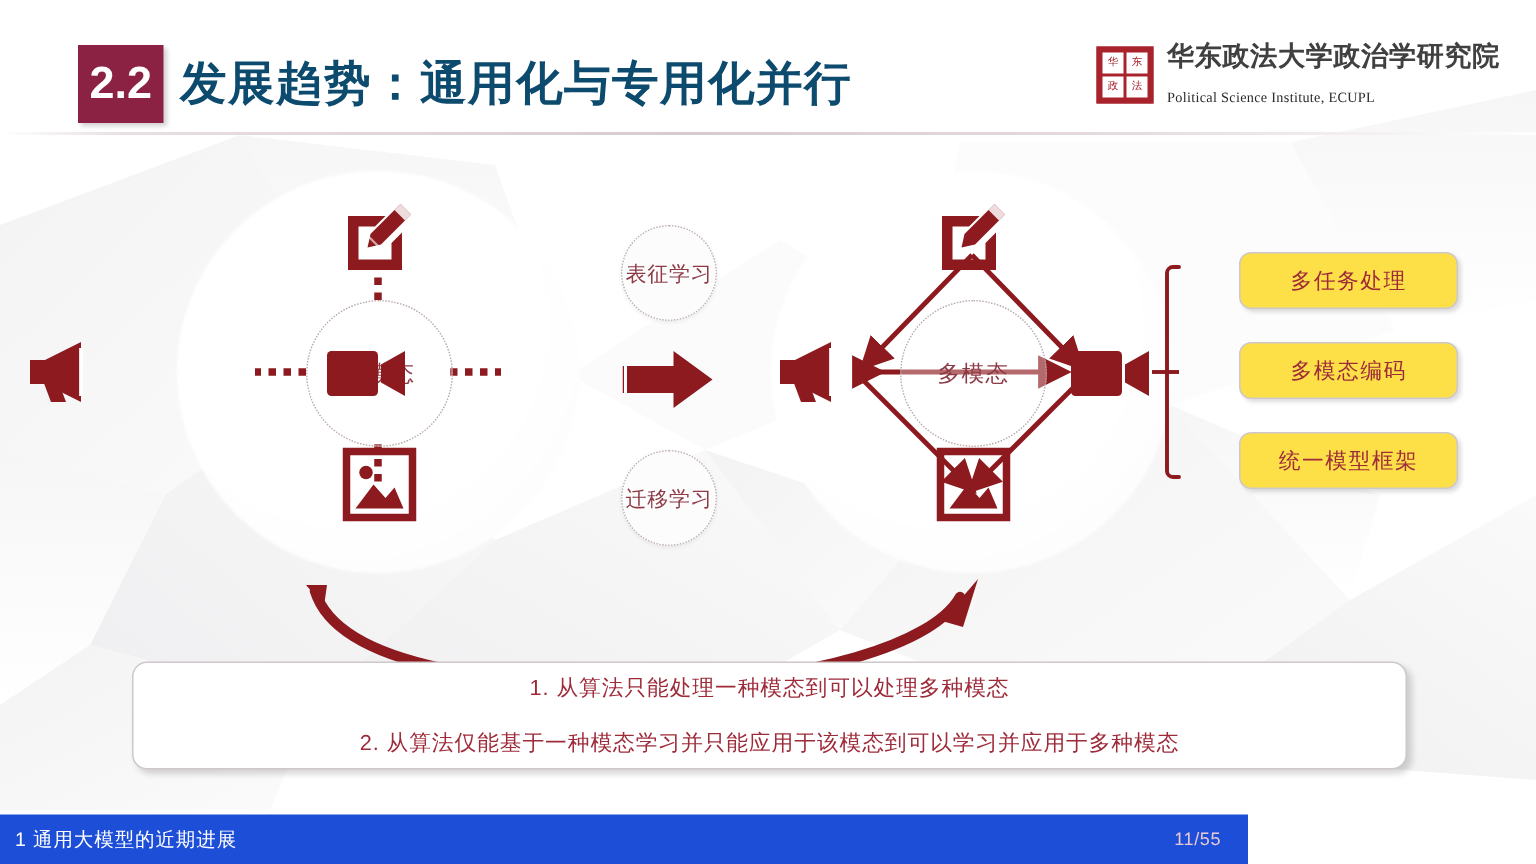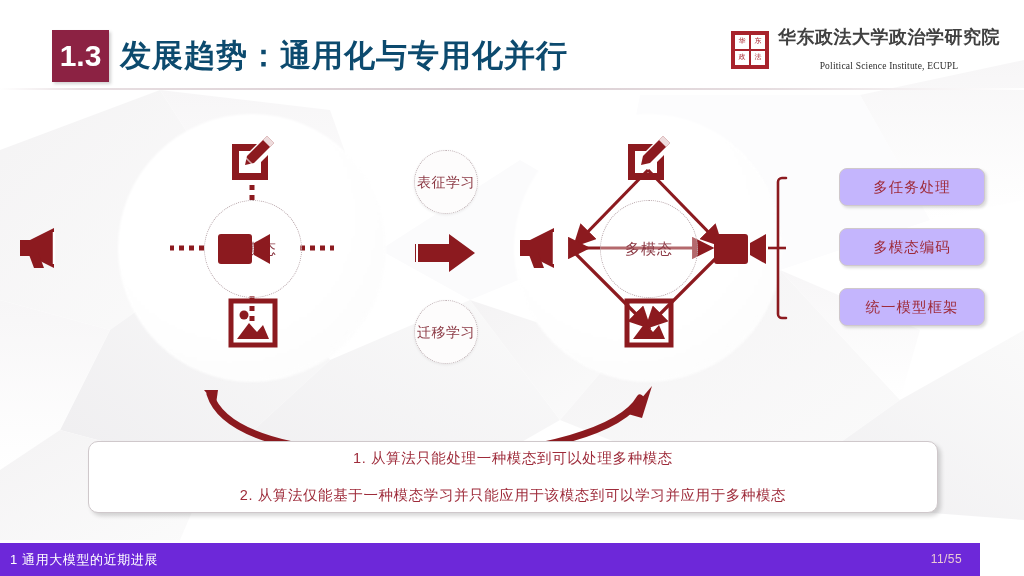--- a/index.html
+++ b/index.html
@@ -101,21 +101,20 @@
     letter-spacing: 0.5px;
     white-space: nowrap;
   }
   .logo-en {
     color: #2a2a2a;
     font-size: 9.5px;
     font-family: "Liberation Serif", serif;
     letter-spacing: 0.2px;
     white-space: nowrap;
     margin-top: 13px;
-    text-align: center;
   }
   
   .canvas {
     position: absolute;
     left: 0; top: 92px;
     width: 1024px; height: 450px;
     z-index: 4;
   }
   
   .halo {
@@ -156,29 +155,28 @@
     font-size: 14px;
     line-height: 17px;
     letter-spacing: 0.5px;
   }
   
   .tag-box {
     position: absolute;
     width: 144px; height: 36px;
     border: 1px solid #cfc8cb;
     border-radius: 8px;
-    background: #c4b5fd;
+    background: #fde047;
     box-shadow: 2px 2px 3px rgba(0,0,0,0.14);
     display: flex;
     align-items: center;
     justify-content: center;
     color: #9e2b3a;
     font-size: 14.5px;
     letter-spacing: 1px;
-    margin-left: 13px;
   }
   
   .summary-box {
     position: absolute;
     left: 88px; top: 349px;
     width: 848px; height: 70px;
     border: 1px solid #cfc8cb;
     border-radius: 10px;
     background: #ffffff;
     box-shadow: 3px 3px 4px rgba(0,0,0,0.16);
@@ -191,22 +189,22 @@
   .summary-line {
     color: #9e2b3a;
     font-size: 14.5px;
     letter-spacing: 0.6px;
     white-space: nowrap;
   }
   
   .footer {
     position: absolute;
     left: 0; top: 543px;
-    width: 980px; height: 33px;
-    background: #6d28d9;
+    width: 832px; height: 33px;
+    background: #1d4ed8;
     z-index: 6;
   }
   .footer-left {
     position: absolute;
     left: 10px; top: 8px;
     color: #ffffff;
     font-size: 13px;
     letter-spacing: 0.6px;
   }
   .footer-right {
@@ -247,21 +245,21 @@
     <polygon points="470,300 620,350 560,420" fill="url(#f1)"></polygon>
     <polygon points="620,350 780,270 900,400 760,500 560,420" fill="url(#f1)"></polygon>
     <polygon points="780,270 920,330 900,400" fill="url(#f3)"></polygon>
     <polygon points="900,400 1024,330 1024,520 760,500" fill="url(#f2)"></polygon>
     <polygon points="860,95 1024,60 1024,200 930,220" fill="url(#f3)"></polygon>
     <polygon points="640,95 860,95 930,220 780,270 620,200" fill="#fcfcfd"></polygon>
     <polygon points="380,250 520,160 640,230 470,300" fill="#fbfbfc"></polygon>
   </svg>
 
   <div class="header">
-    <div class="num-badge">1.3</div>
+    <div class="num-badge">2.2</div>
     <div class="title-text">发展趋势：通用化与专用化并行</div>
 
     <div class="logo">
       <div class="logo-seal">
         <span>华</span>
         <span>东</span>
         <span>政</span>
         <span>法</span>
       </div>
       <div class="logo-words">

